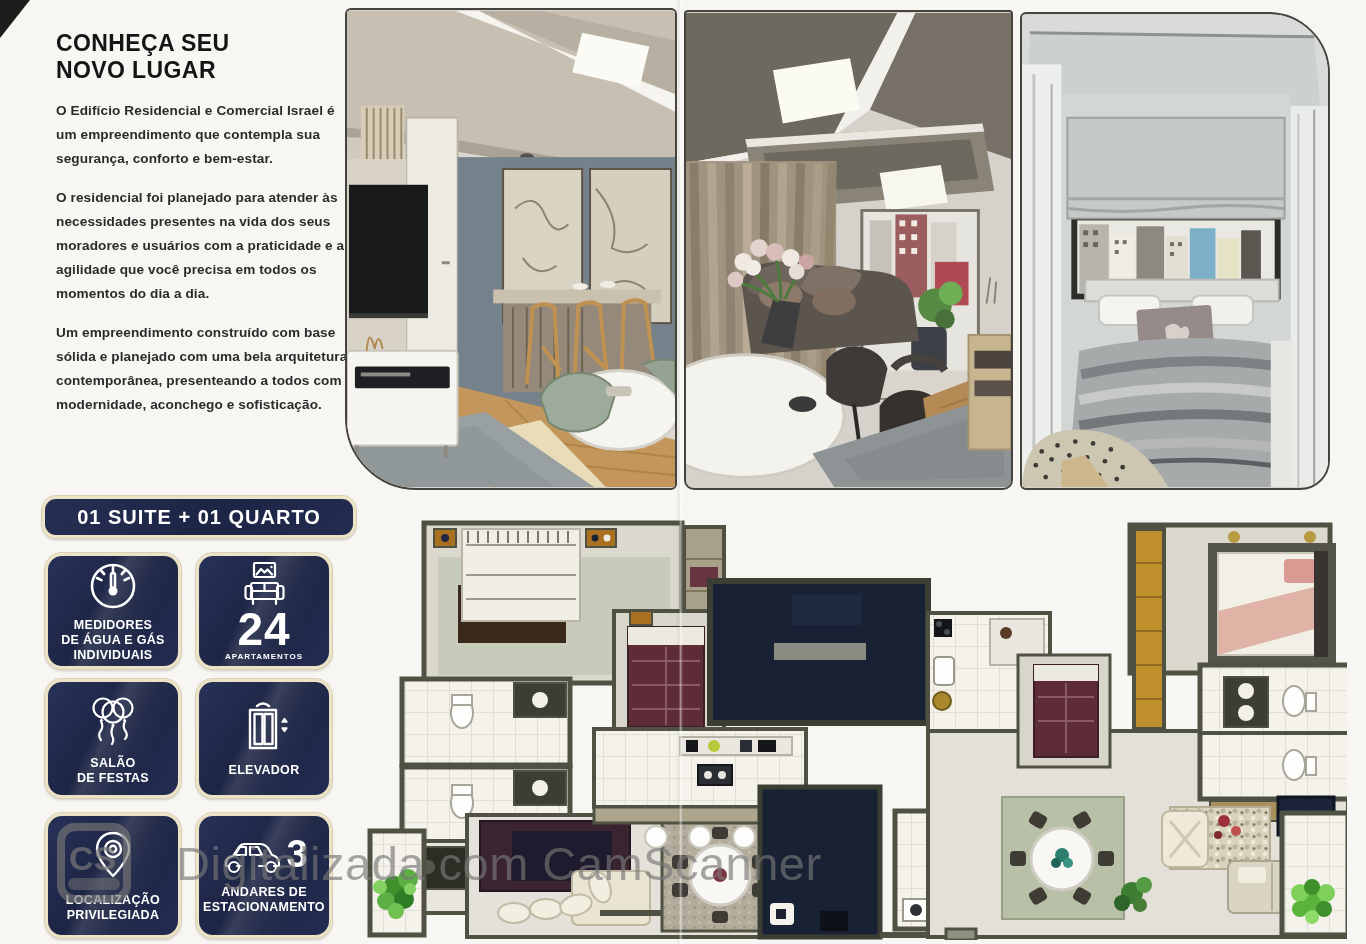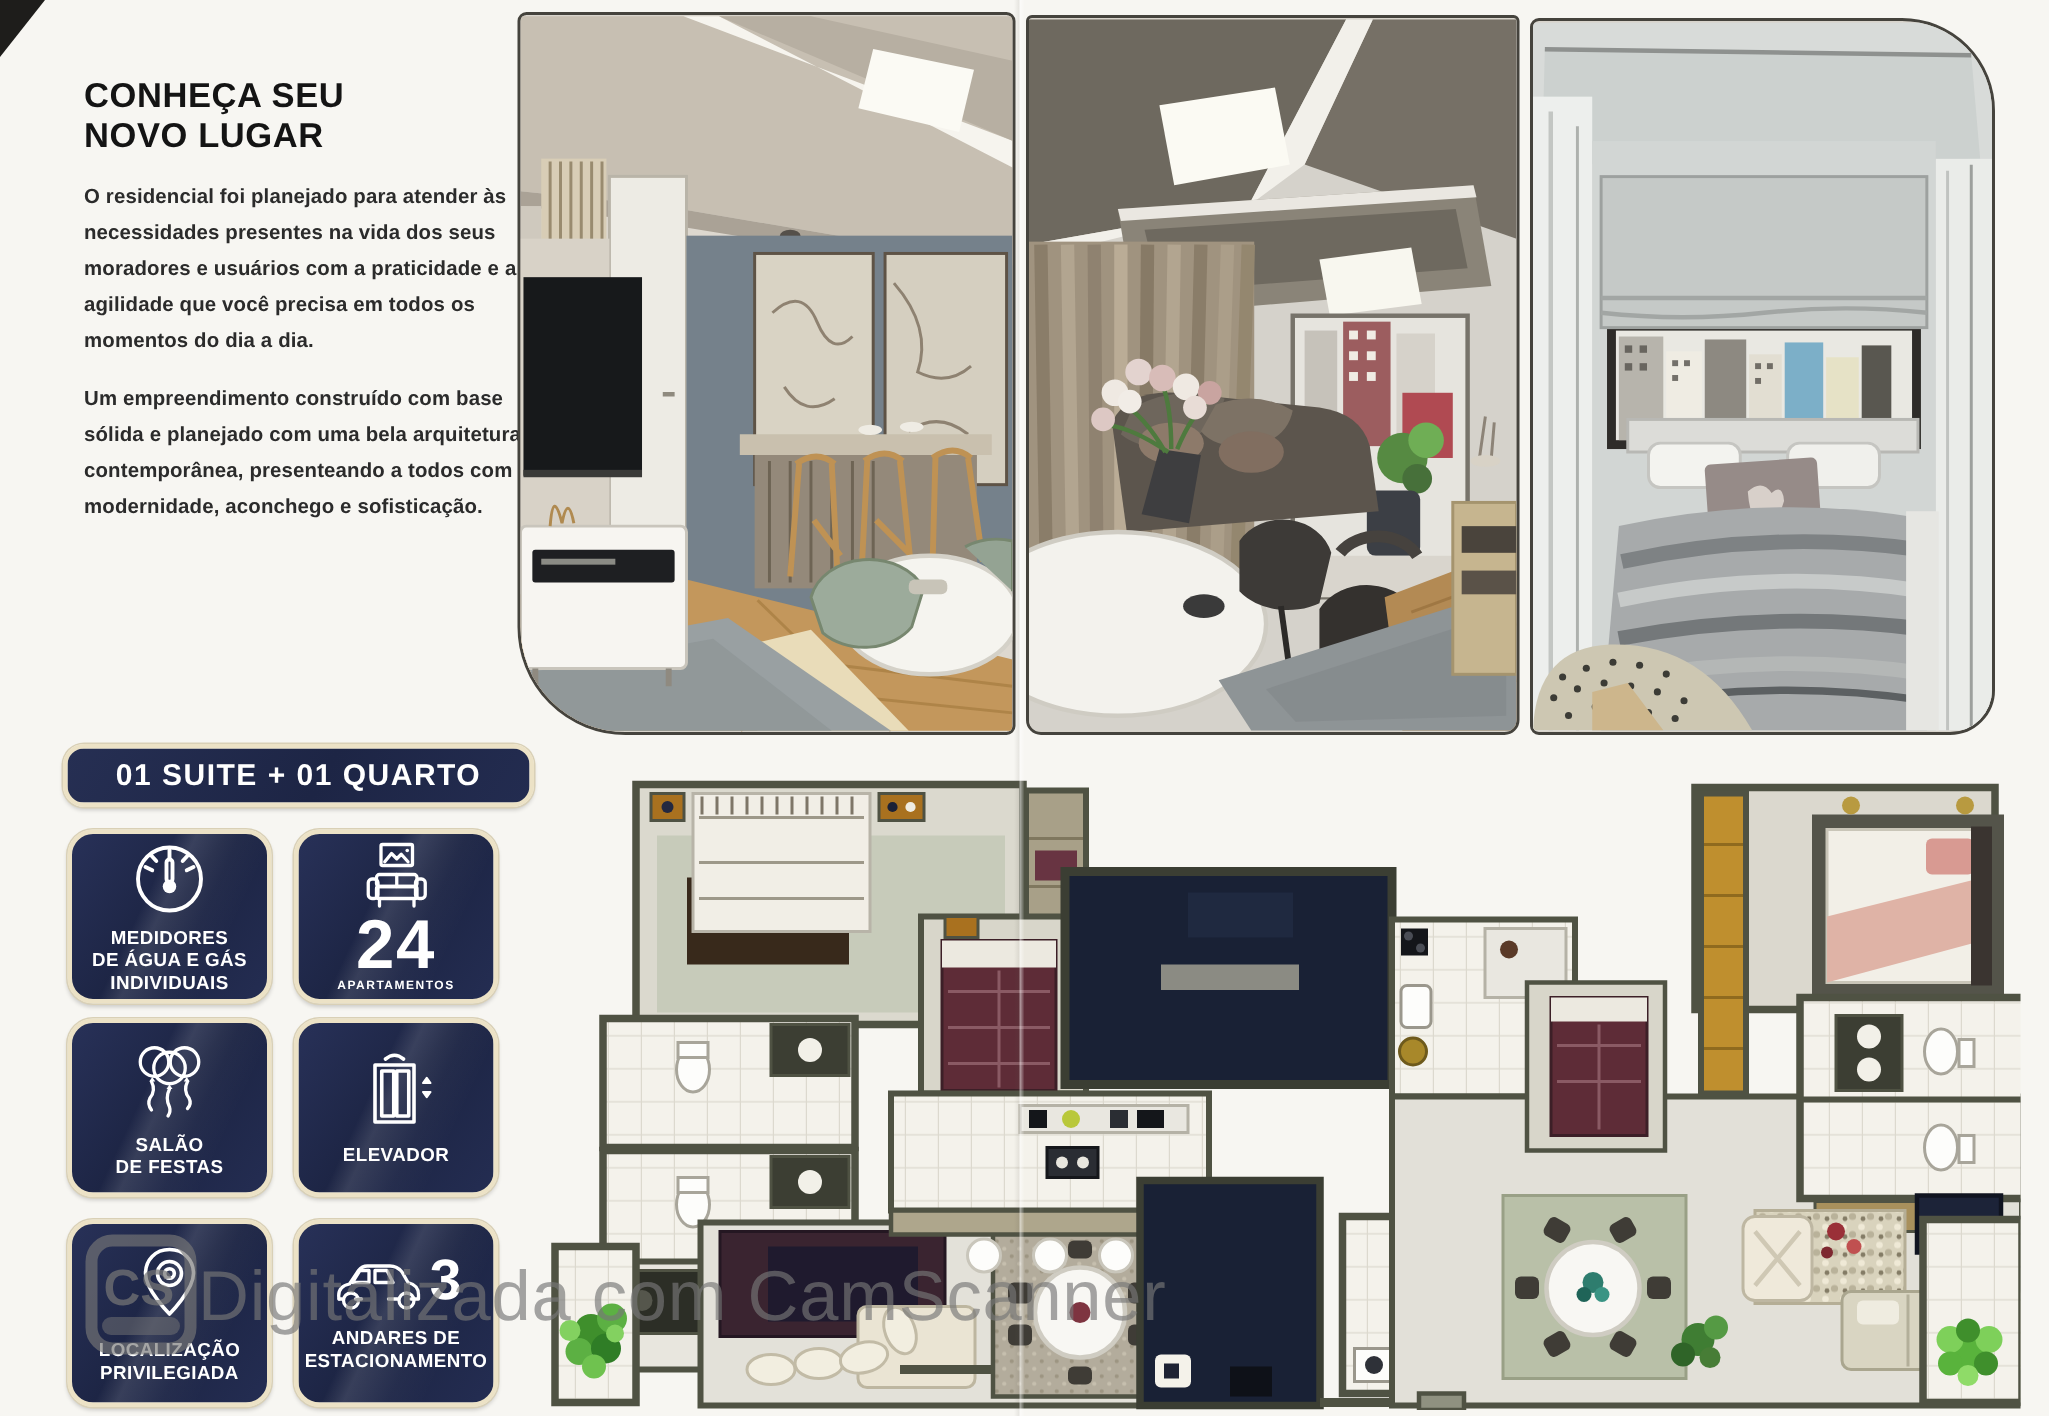--- a/index.html
+++ b/index.html
@@ -7,21 +7,21 @@
   body { font-family:"Liberation Sans", sans-serif; background:#f7f6f2; position:relative; }
 
   
   .corner-artifact { position:absolute; left:0; top:0; width:0; height:0;
     border-top:38px solid #1e1d1b; border-right:30px solid transparent; z-index:5; }
   .fold-line { position:absolute; left:676px; top:0; width:7px; height:944px;
     background:linear-gradient(90deg, rgba(0,0,0,0) 0%, rgba(90,85,75,.10) 45%, rgba(255,255,255,.5) 60%, rgba(0,0,0,0) 100%); z-index:4; }
 
   
   .intro { position:absolute; left:56px; top:30px; width:292px; color:#232323; }
-  .intro h1 { font-size:23px; line-height:27px; letter-spacing:.4px; font-weight:bold; color:#141414;margin-top:20px; }
+  .intro h1 { font-size:23px; line-height:27px; letter-spacing:.4px; font-weight:bold; color:#141414; }
   .intro p { font-size:13.6px; line-height:24px; letter-spacing:.1px; font-weight:600; margin-top:15px; color:#2b2b2b; }
   .intro h1 { white-space:pre-line; }
 
   
   .unit-badge { position:absolute; left:42px; top:496px; width:314px; height:42px;
     background:linear-gradient(120deg,#262f53 0%,#1d2545 55%,#232c50 100%);
     border:3px solid #ece2c6; border-radius:14px;
     box-shadow:0 0 0 1px #d9d0b6, 0 2px 3px rgba(0,0,0,.18);
     display:flex; align-items:center; justify-content:center;
     color:#fff; font-weight:bold; font-size:20px; letter-spacing:1px; }
@@ -53,31 +53,32 @@
   .photo svg { display:block; width:100%; height:100%; }
 
   
   #floor-plan { position:absolute; left:362px; top:515px; width:985px; height:425px; }
   #floor-plan svg { display:block; width:100%; height:100%; }
 
   
   .watermark { position:absolute; left:56px; top:822px; display:flex; align-items:center; 
     z-index:9; color:rgba(118,118,118,.66); pointer-events:none; }
   .wm-logo { width:76px; height:82px; flex:0 0 auto; }
-  .wm-text { font-size:47px; letter-spacing:.5px; font-weight:400; white-space:nowrap; }
+  .wm-text { font-size:47px; letter-spacing:.5px; font-weight:400; white-space:nowrap;margin-left:44px; }
 </style>
 </head>
 <body>
 
 <div class="corner-artifact"></div>
 <div class="fold-line"></div>
 
 <div class="intro">
   <h1>CONHEÇA SEU
 NOVO LUGAR</h1>
+  <p>O Edifício Residencial e Comercial Israel é um empreendimento que contempla sua segurança, conforto e bem-estar.</p>
   <p>O residencial foi planejado para atender às necessidades presentes na vida dos seus moradores e usuários com a praticidade e a agilidade que você precisa em todos os momentos do dia a dia.</p>
   <p>Um empreendimento construído com base sólida e planejado com uma bela arquitetura contemporânea, presenteando a todos com modernidade, aconchego e sofisticação.</p>
 </div>
 
 <div class="unit-badge">
   <span>01 SUITE + 01 QUARTO</span>
 </div>
 
 <div class="tile" id="tile-meters">
   <svg width="54" height="52" viewBox="0 0 52 52">

